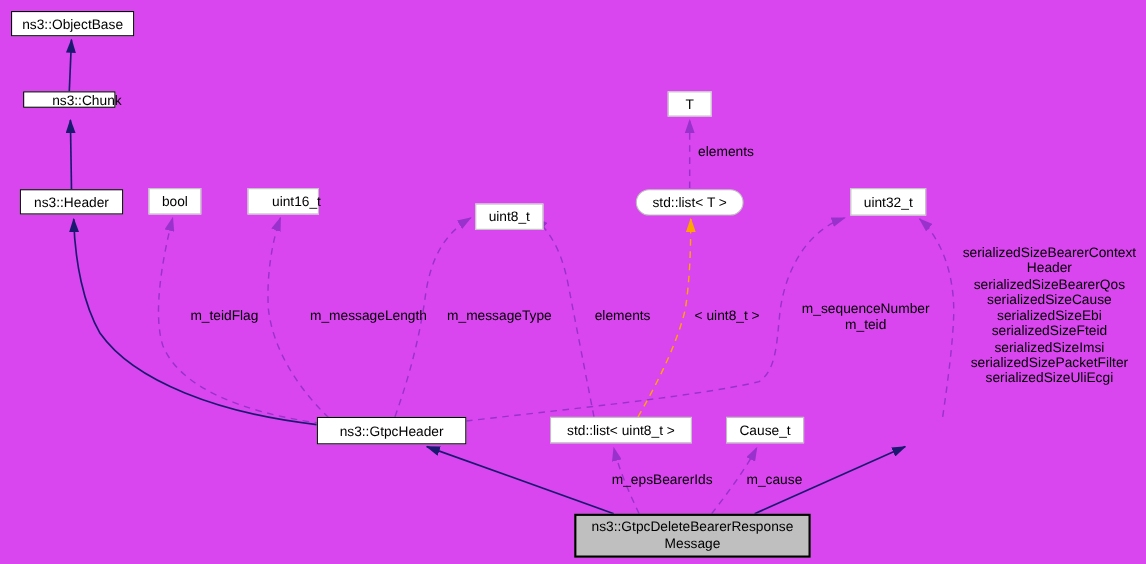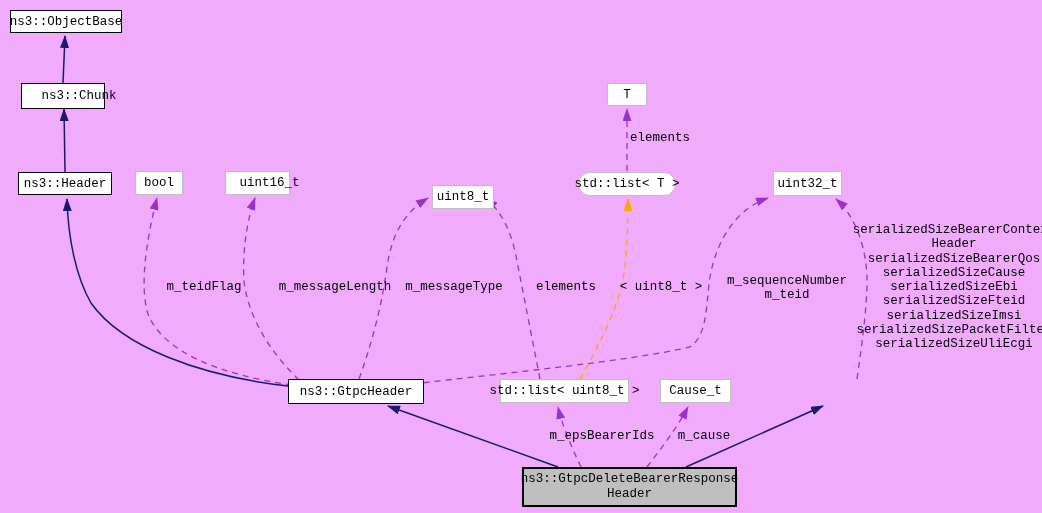--- a/index.html
+++ b/index.html
@@ -1,17 +1,17 @@
 <!DOCTYPE html>
 <html><head>
 <meta charset="utf-8">
 <style>
   html,body{margin:0;padding:0;background:#fff;}
-  #canvas{position:relative;width:1042px;height:513px;background:#f0abfc;overflow:hidden;
-          font-family:Liberation Mono, monospace;}
+  #canvas{position:relative;width:1042px;height:513px;background:#d946ef;overflow:hidden;
+          font-family:Liberation Sans, sans-serif;}
   #edges{position:absolute;left:0;top:0;width:1042px;height:513px;}
   .einh{stroke:#191970;fill:none;stroke-width:1.5;}
   .euse{stroke:#9932cc;fill:none;stroke-width:1.3;stroke-dasharray:6,5;}
   .etmp{stroke:#ffa500;fill:none;stroke-width:1.3;stroke-dasharray:6,5;}
   .node{position:absolute;background:#ffffff;border:1.2px solid #000;box-sizing:border-box;
         display:flex;align-items:center;justify-content:center;
         font-size:12.5px;color:#000;white-space:pre;z-index:2;}
   .node.ext{border-color:#bfbfbf;}
   .node.main{background:#bfbfbf;border-width:2px;white-space:pre-line;text-align:center;line-height:15px;}
   .elabel{position:absolute;transform:translate(-50%,-50%);font-size:12.5px;color:#000;
@@ -48,33 +48,33 @@
     <path class="euse" d="M627,171 L627,109" marker-end="url(#ah-purple)"></path>
     <path class="euse" d="M413,384 C505,373 630,361 690,347 C706,336 706,312 709,284 C713,251 730,211 768,198" marker-end="url(#ah-purple)"></path>
     <path class="euse" d="M857,379 C862,344 866,314 867,287 C868,250 856,217 836,199" marker-end="url(#ah-purple)"></path>
     <path class="euse" d="M581,467 C572,448 563,428 558,407" marker-end="url(#ah-purple)"></path>
     <path class="euse" d="M647,467 C660,450 677,428 688,407" marker-end="url(#ah-purple)"></path>
 
     <path class="etmp" d="M580,379 C599,346 616,311 623,281 C627,256 628,226 628,199" marker-end="url(#ah-orange)"></path>
   </svg>
 
   <div class="node" style="left:10px;top:10px;width:112px;height:23px;">ns3::ObjectBase</div>
-  <div class="node" style="left:21px;top:83px;width:84px;height:26px;padding-left:32px;">ns3::Chunk</div>
+  <div class="node" style="left:21px;top:83px;width:84px;height:15px;padding-left:32px;">ns3::Chunk</div>
   <div class="node" style="left:18px;top:172px;width:94px;height:23px;">ns3::Header</div>
   <div class="node ext" style="left:135px;top:171px;width:48px;height:24px;">bool</div>
   <div class="node ext" style="left:225px;top:171px;width:65px;height:24px;padding-left:24px;">uint16_t</div>
   <div class="node ext" style="left:432px;top:171px;width:62px;height:24px;margin-top:14px;">uint8_t</div>
   <div class="node ext" style="left:607px;top:83px;width:40px;height:23px;">T</div>
   <div class="node ext" style="left:578px;top:172px;width:98px;height:24px;border-radius:12px;">std::list&lt; T &gt;</div>
   <div class="node ext" style="left:773px;top:171px;width:69px;height:25px;">uint32_t</div>
   <div class="node" style="left:288px;top:379px;width:136px;height:25px;">ns3::GtpcHeader</div>
   <div class="node ext" style="left:500px;top:379px;width:129px;height:24px;">std::list&lt; uint8_t &gt;</div>
   <div class="node ext" style="left:660px;top:379px;width:71px;height:24px;">Cause_t</div>
   <div class="node main" style="left:522px;top:467px;width:215px;height:40px;">ns3::GtpcDeleteBearerResponse
-Header</div>
+Message</div>
 
   <div class="elabel" style="left:204px;top:287px;">m_teidFlag</div>
   <div class="elabel" style="left:321px;top:287px;padding-left:28px;">m_messageLength</div>
   <div class="elabel" style="left:454px;top:287px;">m_messageType</div>
   <div class="elabel" style="left:566px;top:287px;">elements</div>
   <div class="elabel" style="left:660px;top:138px;">elements</div>
   <div class="elabel" style="left:661px;top:287px;">&lt; uint8_t &gt;</div>
   <div class="elabel" style="left:787px;top:288px;">m_sequenceNumber
 m_teid</div>
   <div class="elabel" style="left:954px;top:287px;">serializedSizeBearerContext

